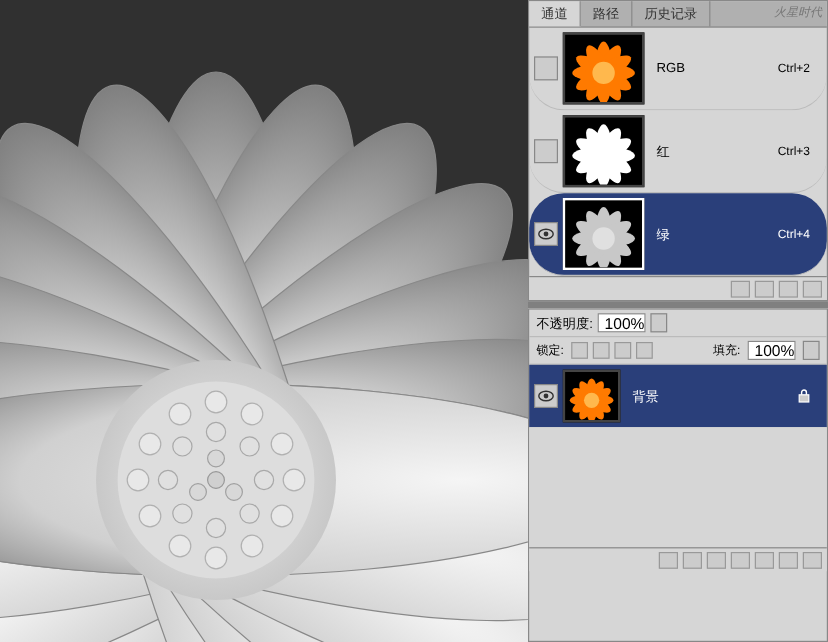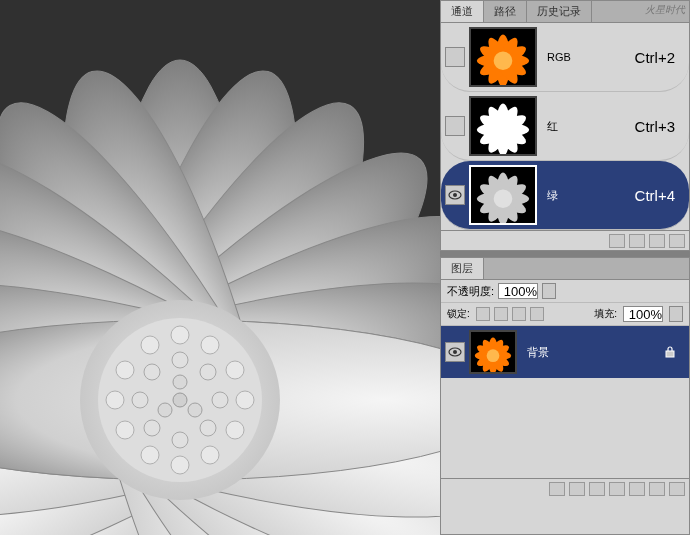--- a/index.html
+++ b/index.html
@@ -14,21 +14,21 @@
     .tab.active { background: #d6d6d6; }
     .watermark { position: absolute; right: 4px; top: 2px; font-size: 10px; color: #777; font-style: italic; }
     .channel-list { display: flex; flex-direction: column; }
     .channel-row { display: flex; align-items: center; padding: 4px; border-bottom: 1px solid #bbb; border-radius: 29px; }
     .channel-row.selected { background: #2a3f7a; color: #fff; }
     .vis-box { width: 20px; height: 20px; border: 1px solid #888; margin-right: 4px; background: #ccc; display: flex; align-items: center; justify-content: center; flex-shrink: 0; }
     .eye-icon { width: 14px; height: 10px; }
     .thumb { width: 68px; height: 60px; border: 2px solid #444; margin-right: 10px; background: #000; flex-shrink: 0; overflow: hidden; }
     .channel-row.selected .thumb { border-color: #fff; }
     .channel-label { flex: 1; font-size: 11px; }
-    .channel-shortcut { font-size: 15px; margin-right: 10px; margin-left: 48px; }
+    .channel-shortcut { font-size: 10px; margin-right: 10px; margin-left: 48px; }
     .panel-footer { height: 20px; background: #d6d6d6; border-top: 1px solid #888; display: flex; justify-content: flex-end; align-items: center; padding: 0 4px; gap: 4px; }
     .panel-footer span { width: 16px; height: 14px; display: inline-block; border: 1px solid #999; background: #ccc; }
     .divider { height: 6px; background: #808080; }
     .layer-opts { display: flex; align-items: center; padding: 3px 6px; gap: 4px; border-bottom: 1px solid #bbb; }
     .blend-select { flex: 1; height: 18px; font-size: 11px; background: #eee; border: 1px solid #888; }
     .pct-input { width: 40px; height: 16px; font-size: 13px; text-align: right; border: 1px solid #888; background: #fff; }
     .pct-arrow { width: 14px; height: 16px; border: 1px solid #888; background: #ccc; display: inline-block; }
     .lock-row { display: flex; align-items: center; padding: 3px 6px; gap: 6px; border-bottom: 1px solid #bbb; font-size: 10px; }
     .lock-icons { display: flex; gap: 4px; }
     .lock-icons span { width: 14px; height: 14px; border: 1px solid #999; background: #ccc; display: inline-block; }
@@ -183,23 +183,20 @@
         <span></span>
         <span></span>
         <span></span>
         <span></span>
       </div>
     </div>
 
     <div class="divider"></div>
 
     <div class="panel" style="flex:1; display:flex; flex-direction:column;">
-      <div class="tab-bar">
-        <div class="tab active">图层</div>
-      </div>
       <div class="layer-opts">
         <span>不透明度:</span>
         <input class="pct-input" value="100%" style="">
         <span class="pct-arrow"></span>
       </div>
       <div class="lock-row">
         <span>锁定:</span>
         <div class="lock-icons">
           <span></span>
           <span></span>

